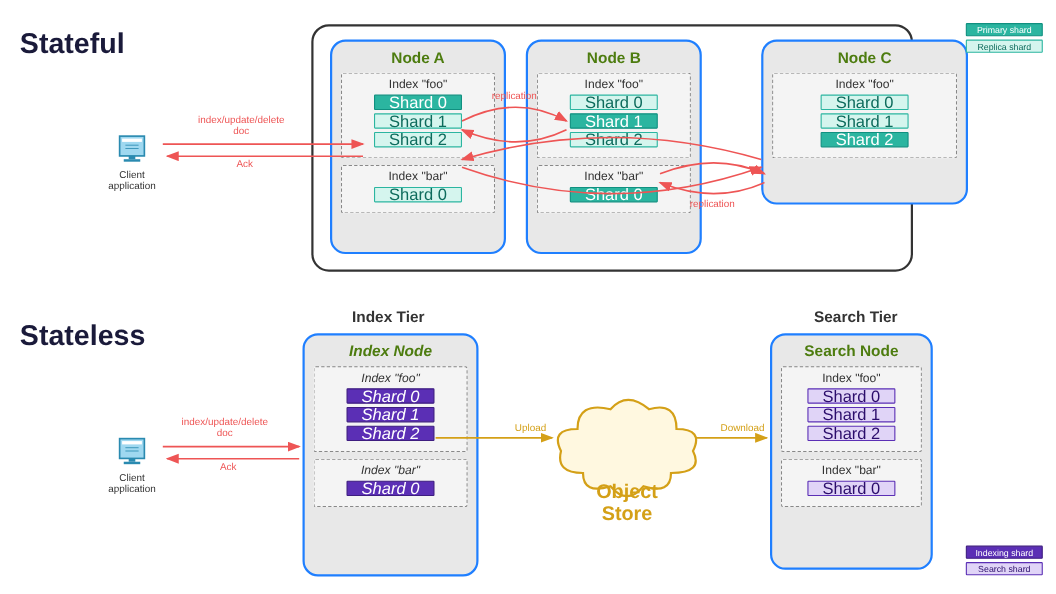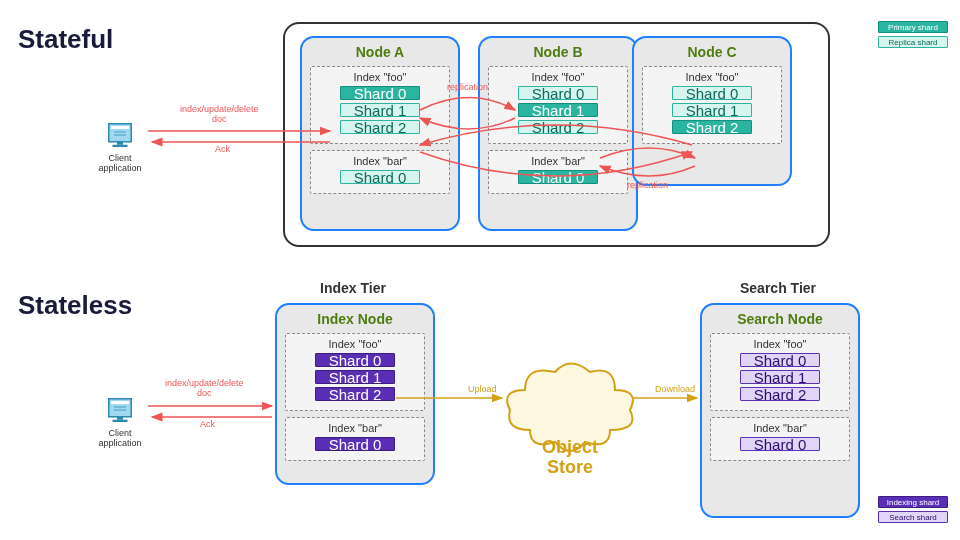--- a/index.html
+++ b/index.html
@@ -56,21 +56,21 @@
     <div class="shard replica">Shard 0</div>
     <div class="shard primary">Shard 1</div>
     <div class="shard replica">Shard 2</div>
   </div>
   <div class="idx">
     <div class="idx-lbl">Index "bar"</div>
     <div class="shard primary">Shard 0</div>
   </div>
 </div>
 
-<div class="node" style="left:632px; top:36px; width:160px; height:150px;">
+<div class="node" style="left:692px; top:36px; width:188px; height:150px;">
   <div class="node-title">Node C</div>
   <div class="idx">
     <div class="idx-lbl">Index "foo"</div>
     <div class="shard replica">Shard 0</div>
     <div class="shard replica">Shard 1</div>
     <div class="shard primary">Shard 2</div>
   </div>
 </div>
 
 <div class="client" style="left:90px; top:120px;">
@@ -82,35 +82,35 @@
       <rect x="16" y="29" width="8" height="4" fill="#2a8ab0"></rect>
       <rect x="10" y="33" width="20" height="3" fill="#2a8ab0"></rect>
     </svg>
   <div class="client-lbl" style="white-space: pre;">Client
 application</div>
 </div>
 
 <div class="tier-lbl" style="left:320px; top:280px;">Index Tier</div>
 <div class="tier-lbl" style="left:740px; top:280px;">Search Tier</div>
 
-<div class="node" style="left:275px; top:303px; width:160px; height:182px;">
+<div class="node" style="left:275px; top:303px; width:160px; height:221px;font-style:italic;">
   <div class="node-title">Index Node</div>
   <div class="idx">
     <div class="idx-lbl">Index "foo"</div>
     <div class="shard indexing">Shard 0</div>
     <div class="shard indexing">Shard 1</div>
     <div class="shard indexing">Shard 2</div>
   </div>
   <div class="idx">
     <div class="idx-lbl">Index "bar"</div>
     <div class="shard indexing">Shard 0</div>
   </div>
 </div>
 
-<div class="node" style="left:700px; top:303px; width:160px; height:215px;">
+<div class="node" style="left:700px; top:303px; width:148px; height:215px;">
   <div class="node-title">Search Node</div>
   <div class="idx">
     <div class="idx-lbl">Index "foo"</div>
     <div class="shard search">Shard 0</div>
     <div class="shard search">Shard 1</div>
     <div class="shard search">Shard 2</div>
   </div>
   <div class="idx">
     <div class="idx-lbl">Index "bar"</div>
     <div class="shard search">Shard 0</div>

